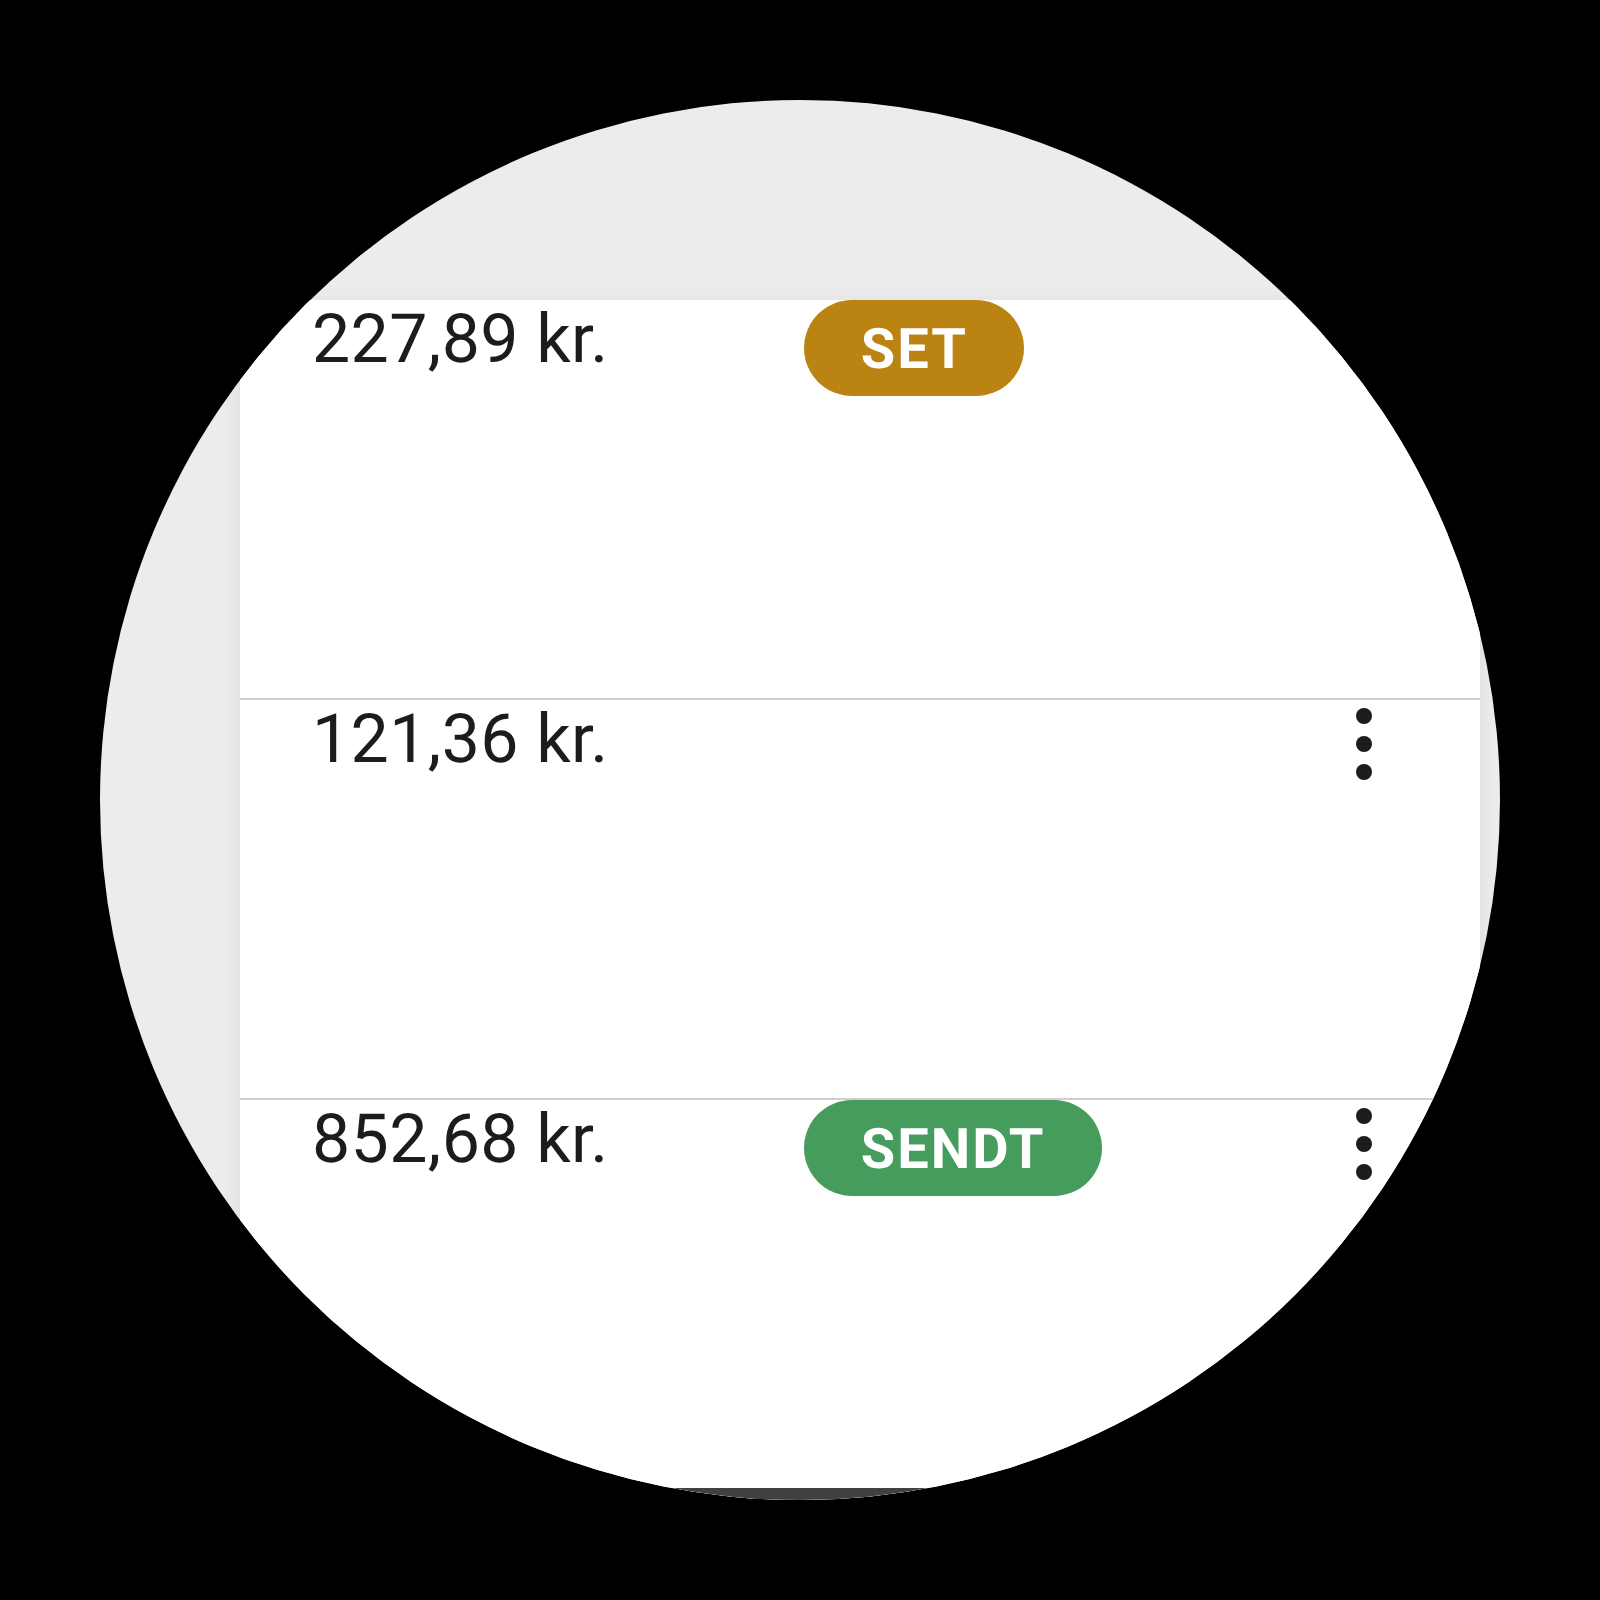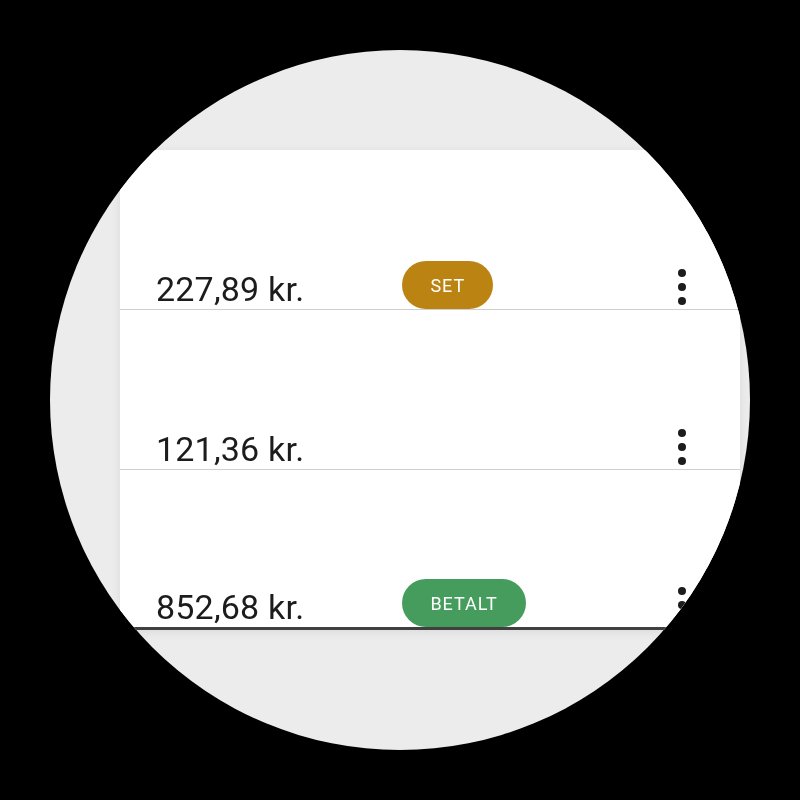--- a/index.html
+++ b/index.html
@@ -27,26 +27,26 @@
     left: 70px;
     top: 100px;
     width: 620px;
     background: #ffffff;
     border-radius: 12px;
     box-shadow: 0 2px 10px rgba(0,0,0,0.08);
   }
 
   .row {
     display: flex;
-    align-items: flex-end;
-    height: 160px;
+    align-items: flex-start;
+    height: 200px;
     border-bottom: 1px solid #cfcfcf;
     padding: 0 24px 0 36px;
   }
-  .row:last-child { border-bottom: 3px solid #404040; }
+  .row:last-child { border-bottom: 6px solid #404040; }
 
   .amount {
     flex: 0 0 44%;
     font-size: 34px;
     font-weight: 400;
     color: #1c1c1c;
     letter-spacing: 0.2px;
   }
 
   .status-cell {
@@ -57,22 +57,22 @@
   }
 
   .status-badge {
     display: inline-flex;
     align-items: center;
     justify-content: center;
     height: 48px;
     padding: 0 28px;
     border-radius: 999px;
     color: #fff;
-    font-size: 18px;
-    font-weight: 400;
+    font-size: 28px;
+    font-weight: 700;
     letter-spacing: 1px;
   }
 
   .action-cell {
     flex: 1;
     display: flex;
     justify-content: flex-end;
     align-items: center;
     padding-right: 12px;
   }
@@ -123,21 +123,21 @@
           <span></span>
             <span></span>
             <span></span>
         </button>
       </div>
     </div>
 
     <div class="row">
       <div class="amount">852,68 kr.</div>
       <div class="status-cell">
-        <div class="status-badge" style="background-color: rgb(69, 156, 92);">BETALT</div>
+        <div class="status-badge" style="background-color: rgb(69, 156, 92);">SENDT</div>
       </div>
       <div class="action-cell">
         <button class="more-btn">
           <span></span>
             <span></span>
             <span></span>
         </button>
       </div>
     </div>
 

